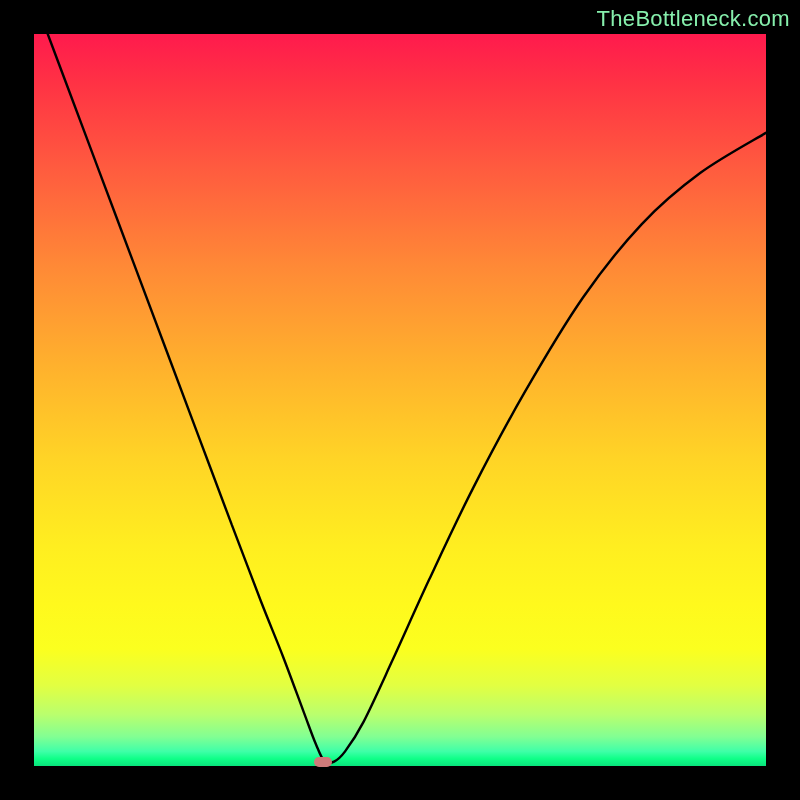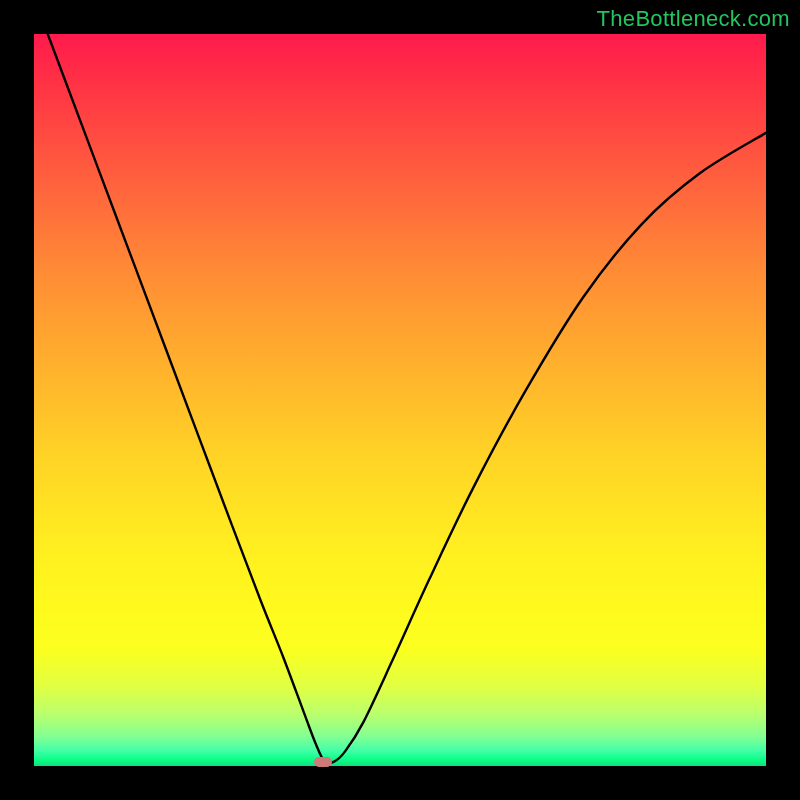--- a/index.html
+++ b/index.html
@@ -52,21 +52,21 @@
   }
   .marker {
     position: absolute;
     background: #cf7a7a;
     border-radius: 5px;
   }
   .watermark {
     position: absolute;
     top: 6px;
     right: 10px;
-    color: #22c55e;
+    color: #86efac;
     font-size: 22px;
     letter-spacing: 0.3px;
     user-select: none;
   }
 </style>
 </head>
 <body>
 
 <div class="frame">
 

